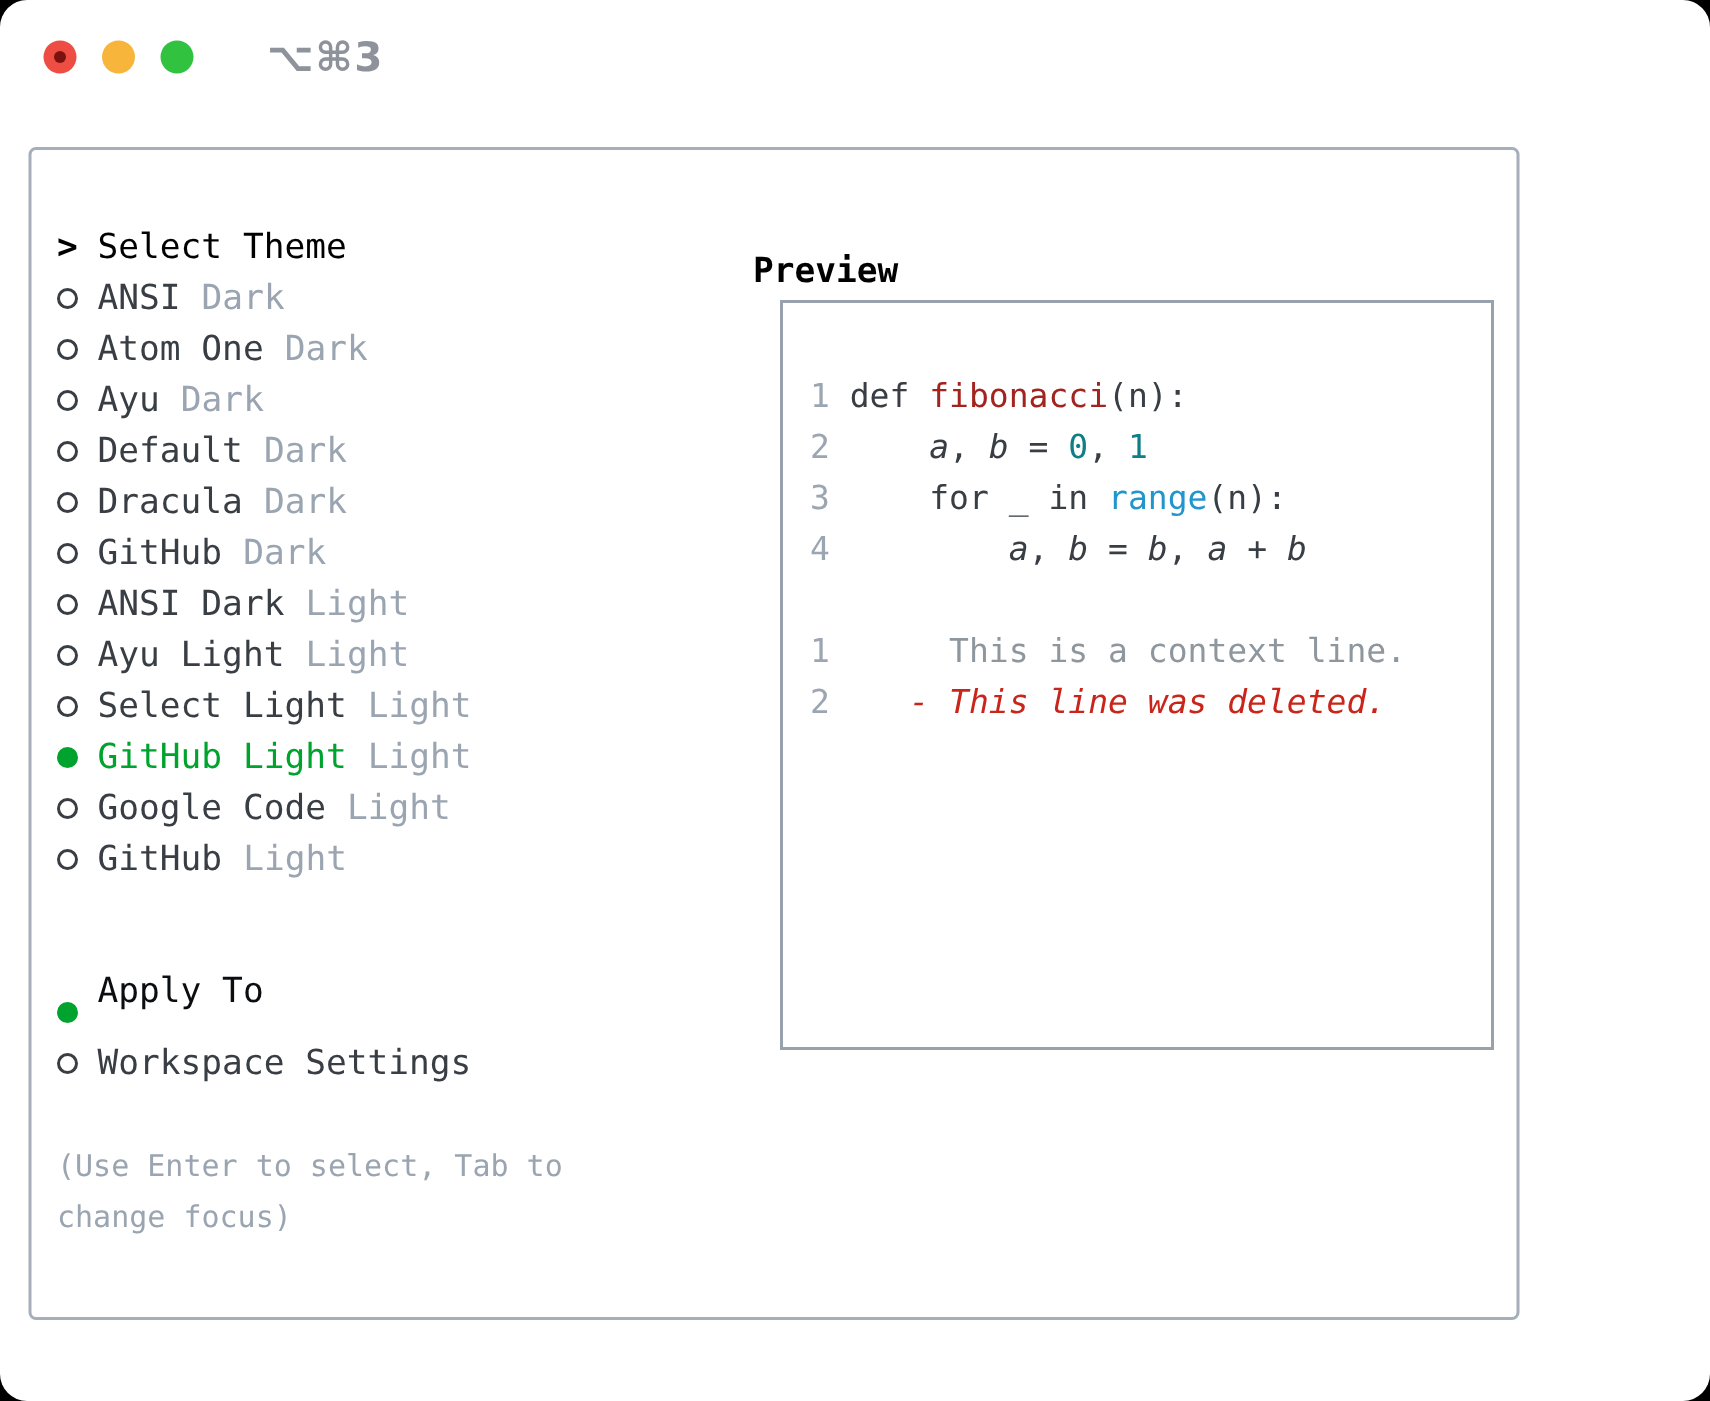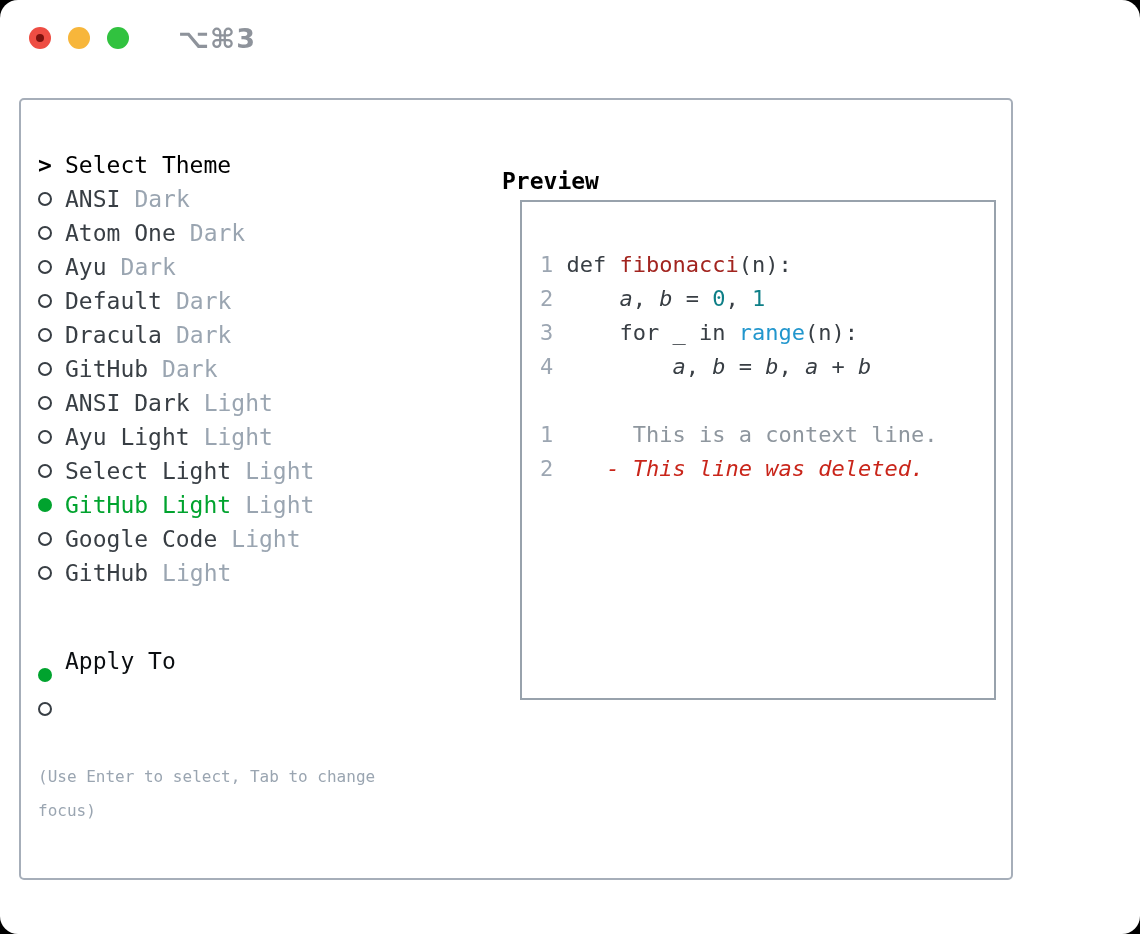--- a/index.html
+++ b/index.html
@@ -24,21 +24,21 @@
   .bullet-box{width:27px;display:flex;align-items:center;flex:0 0 27px;}
   .bullet{width:14px;height:14px;border-radius:50%;box-sizing:border-box;}
   .bullet.open{border:2px solid var(--text_dark);}
   .bullet.filled{background:var(--accent_green);}
   .prompt-char{font-weight:bold;color:#000;}
   .hdr{font-weight:normal;color:#000;}
   .subhdr{color:#0b0e11;margin-top:40px;}
   .name.selected{color:var(--accent_green);}
   .tag{color:var(--tag_gray);margin-left:14px;}
   .spacer{height:34px;}
-  .help{margin-top:0;width:400px;font-size:16px;line-height:34px;color:var(--tag_gray);}
+  .help{margin-top:0;width:400px;font-size:20px;line-height:34px;color:var(--tag_gray);}
 
   
   .preview-title{position:absolute;left:481px;top:64px;height:34px;display:flex;align-items:center;font-size:23px;font-weight:bold;color:#000;}
   .preview-box{position:absolute;left:499px;top:100px;width:476px;height:500px;border:2px solid var(--preview_border);box-sizing:border-box;background:#fff;padding:46px 0 0 18px;overflow:hidden;}
   .code-line{height:34px;line-height:34px;font-size:22px;white-space:pre;color:var(--text_dark);}
   .tok-ln{color:var(--line_number_gray);}
   .tok-pl{color:var(--text_dark);}
   .tok-fn{color:var(--func_red);}
   .tok-nm{color:var(--number_teal);}
   .tok-bi{color:var(--builtin_blue);}
@@ -86,21 +86,21 @@
 
       <div class="spacer"></div>
 
       <div class="row">
         <span class="bullet-box"></span>
         <span class="subhdr">Apply To</span>
       </div>
 
       <div>
           <div class="row"><span class="bullet-box"><span class="bullet filled"></span></span></div>
-          <div class="row"><span class="bullet-box"><span class="bullet open"></span></span></div>
+          <div class="row"><span class="bullet-box"><span class="bullet open"></span></span><span class="name">Workspace Settings</span></div>
         </div>
 
       <div class="spacer"></div>
 
       <div class="help">(Use Enter to select, Tab to change focus)</div>
     </div>
 
     <div class="preview-title">Preview</div>
 
     <div class="preview-box">

